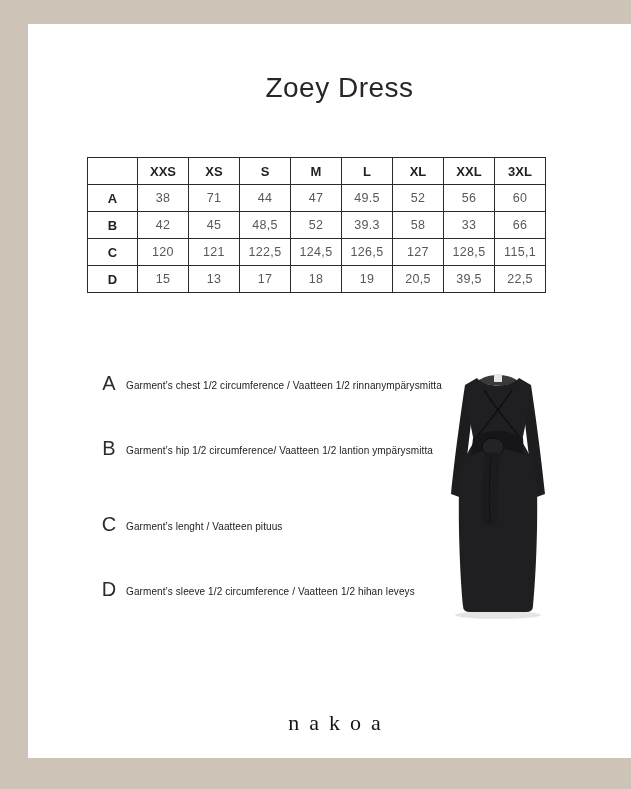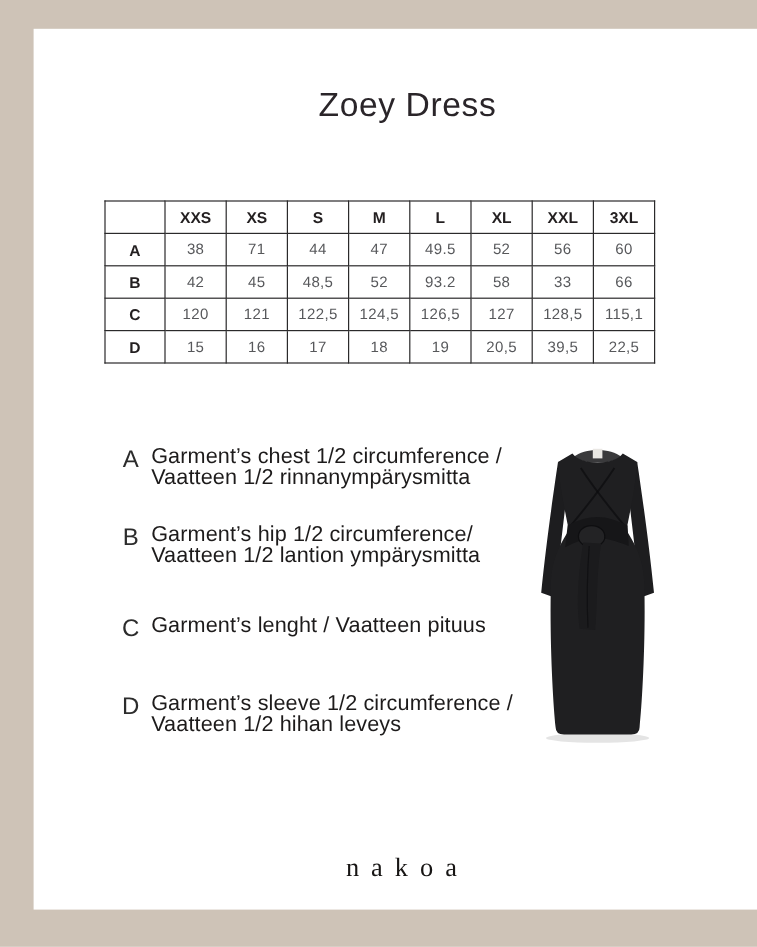--- a/index.html
+++ b/index.html
@@ -21,21 +21,21 @@
     position: absolute;
     top: 48px; left: 0; width: 100%;
     text-align: center;
     font-size: 28px;
     font-weight: 400;
     letter-spacing: 0.5px;
     color: #2a2529;
   }
   table.size-table {
     position: absolute;
-    left: 59px; top: 143px;
+    left: 59px; top: 133px;
     border-collapse: collapse;
     table-layout: fixed;
   }
   table.size-table th, table.size-table td {
     border: 1px solid #2b2a2b;
     height: 27px;
     text-align: center;
     vertical-align: middle;
     font-size: 13px;
     padding: 0;
@@ -54,22 +54,22 @@
     width: 34px;
     flex: 0 0 34px;
     text-align: center;
     font-size: 20px;
     font-weight: 400;
     color: #2c2c2c;
     line-height: 23px;
   }
   .legend-text {
     width: 332px;
-    font-size: 18px;
-    line-height: 17px;
+    font-size: 10px;
+    line-height: 27px;
     color: #1d1b1b;
     letter-spacing: 0.1px;
   }
   #legend-a { top: 348px; }
   #legend-b { top: 413px; }
   #legend-c { top: 489px; }
   #legend-d { top: 554px; }
   .product {
     position: absolute;
     left: 409px; top: 328px;
@@ -126,40 +126,40 @@
       <td>52</td>
       <td>56</td>
       <td>60</td>
     </tr>
     <tr>
       <th>B</th>
       <td>42</td>
       <td>45</td>
       <td>48,5</td>
       <td>52</td>
-      <td>93.2</td>
+      <td>39.3</td>
       <td>58</td>
       <td>33</td>
       <td>66</td>
     </tr>
     <tr>
       <th>C</th>
       <td>120</td>
       <td>121</td>
       <td>122,5</td>
       <td>124,5</td>
       <td>126,5</td>
       <td>127</td>
       <td>128,5</td>
       <td>115,1</td>
     </tr>
     <tr>
       <th>D</th>
       <td>15</td>
-      <td>16</td>
+      <td>13</td>
       <td>17</td>
       <td>18</td>
       <td>19</td>
       <td>20,5</td>
       <td>39,5</td>
       <td>22,5</td>
     </tr>
   </tbody>
     </table>
 

